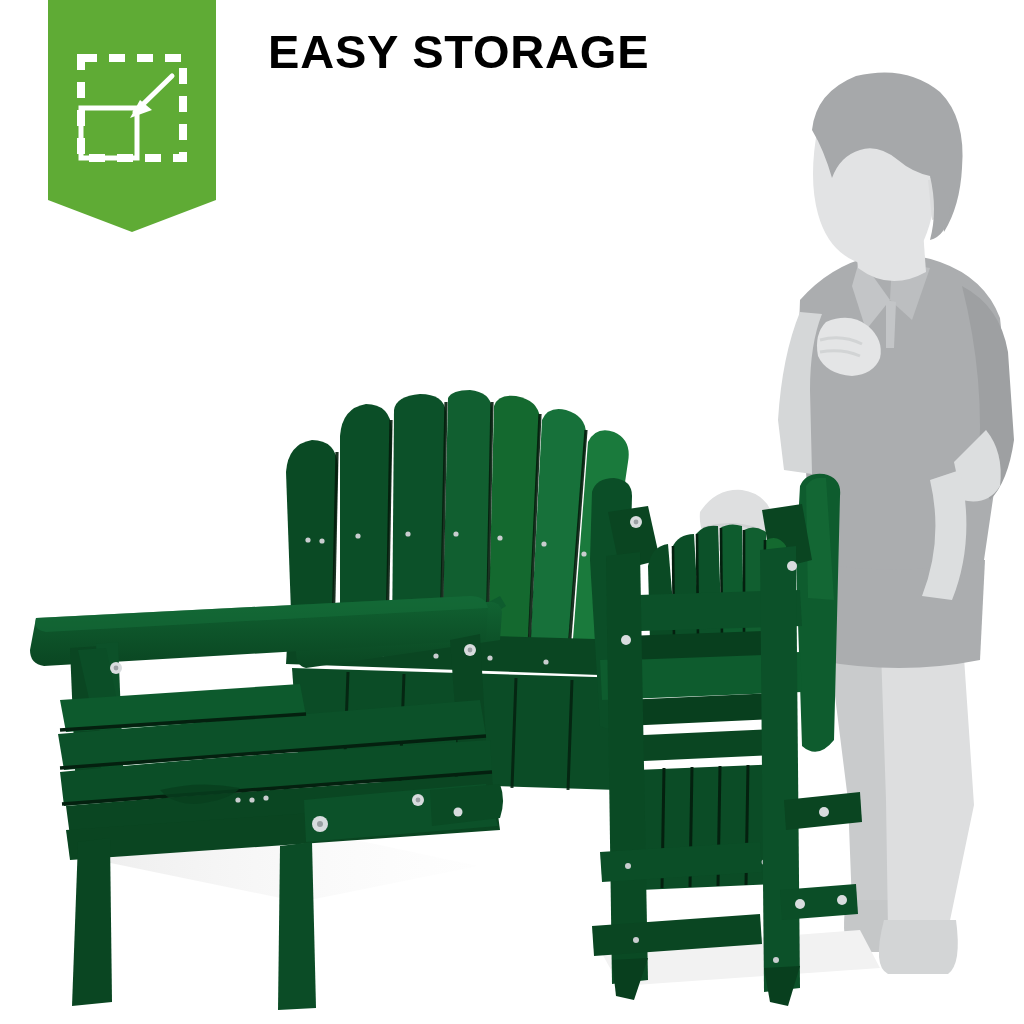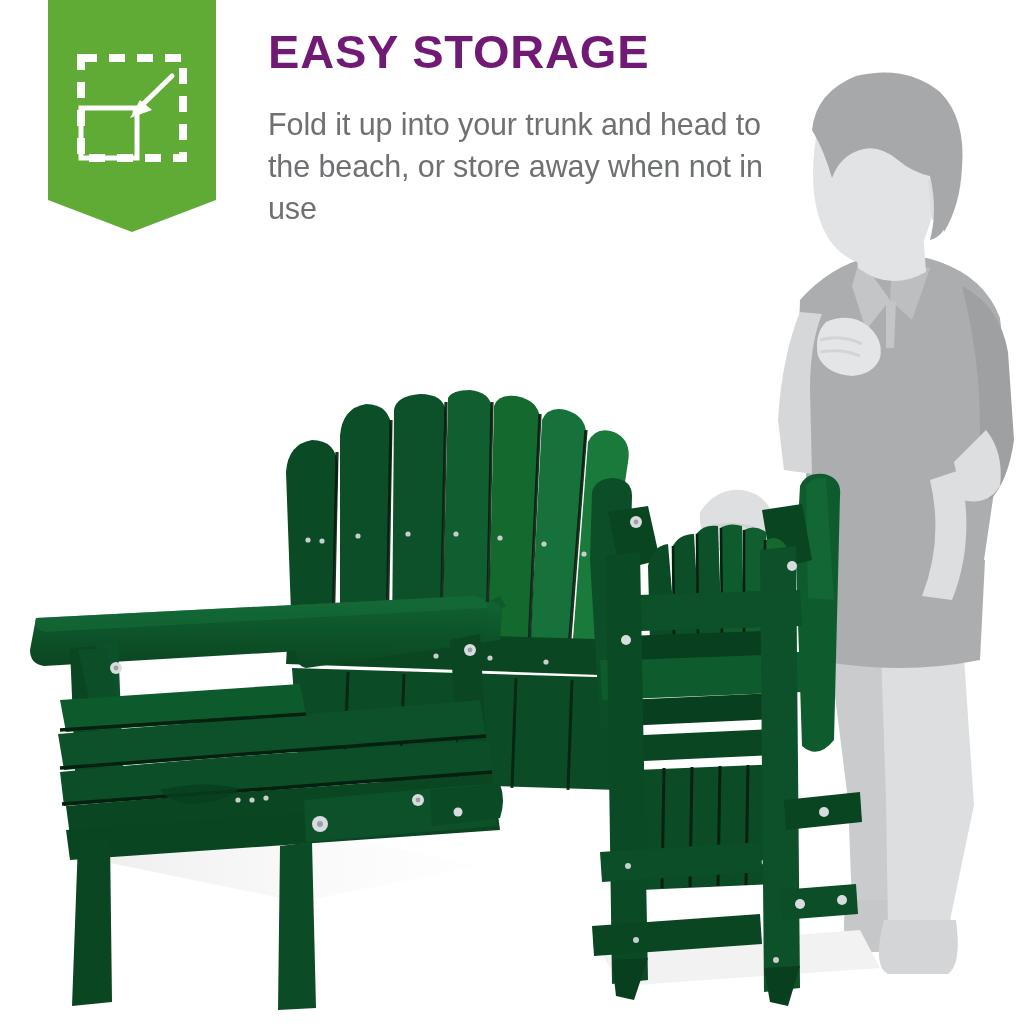--- a/index.html
+++ b/index.html
@@ -14,21 +14,21 @@
 
   
   .banner-wrap { position:absolute; left:48px; top:0; width:168px; height:232px; }
   .banner-shape { position:absolute; inset:0; }
   .banner-icon { position:absolute; left:0; top:46px; width:168px; height:130px; }
 
   
   .headline {
     position:absolute; left:268px; top:27px;
     font-size:47px; font-weight:bold; letter-spacing:0.8px;
-    color:#701a75; line-height:1.05; white-space:nowrap;
+    color:#000000; line-height:1.05; white-space:nowrap;
   }
   .subcopy {
     position:absolute; left:268px; top:104px; width:500px;
     font-size:30.5px; font-weight:300; color:#6E7072;
     line-height:1.37; letter-spacing:-0.1px;
   }
 
   
   .art { position:absolute; left:0; top:0; width:1024px; height:1024px; }
 </style>
@@ -339,15 +339,14 @@
       <rect x="33" y="12" width="102" height="100" fill="none" stroke="#FFFFFF" stroke-width="8" stroke-dasharray="16 12" stroke-linecap="butt"></rect>
 
       <rect x="33" y="62" width="56" height="50" fill="none" stroke="#FFFFFF" stroke-width="5"></rect>
 
       <line x1="124" y1="30" x2="87" y2="66" stroke="#FFFFFF" stroke-width="5" stroke-linecap="round"></line>
       <polygon points="82,72 104,64 92,54" fill="#FFFFFF"></polygon>
     </svg>
   </div>
 
   <div class="headline">EASY STORAGE</div>
-  <div class="subcopy">Fold it up into your trunk and head to the beach, or store away when not in use</div>
 
 </div>
 
 </body></html>

